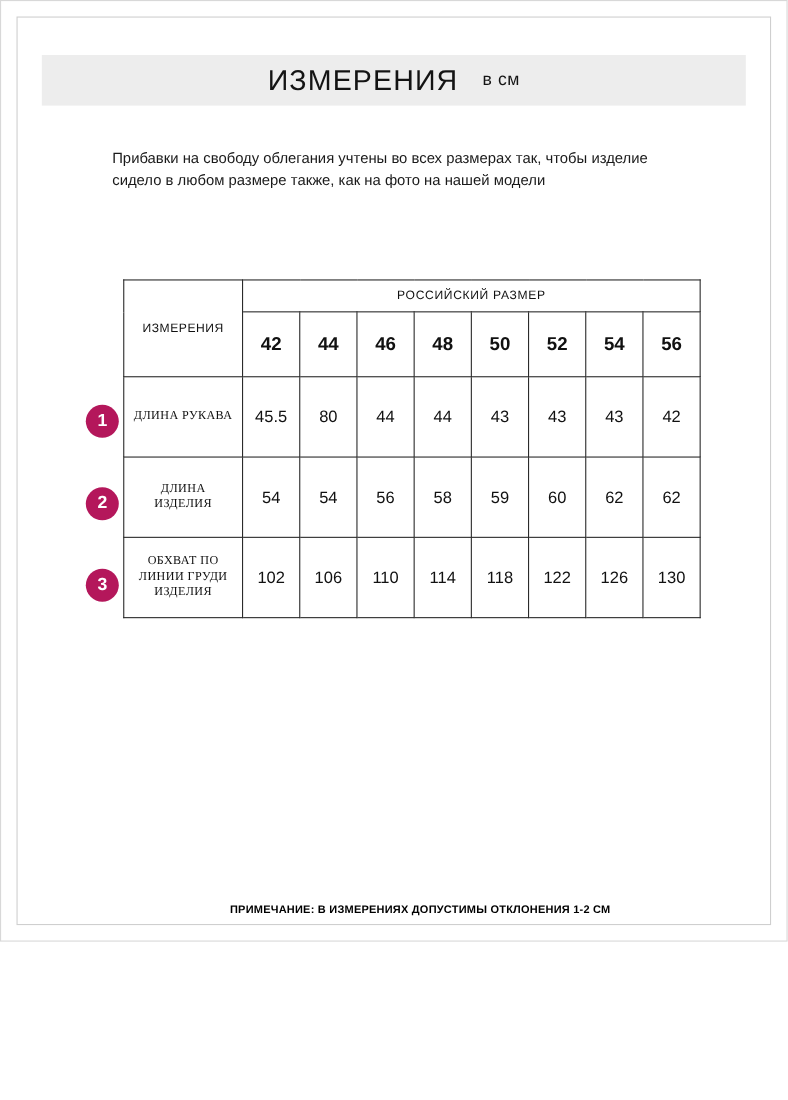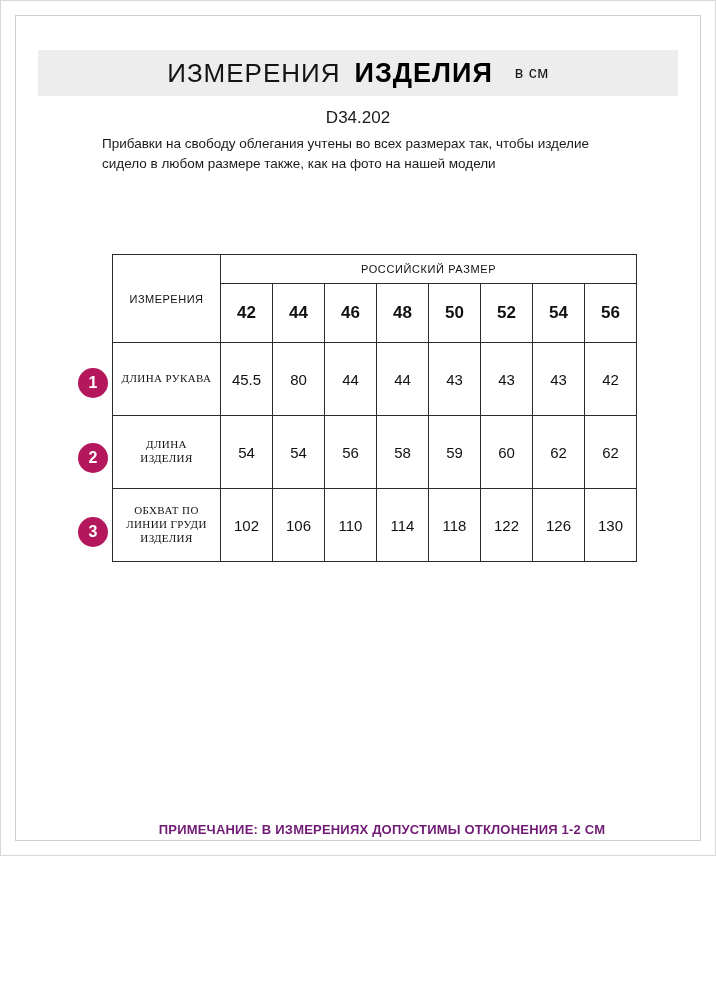--- a/index.html
+++ b/index.html
@@ -158,39 +158,37 @@
   .bullet-1 { top: 352px; }
   .bullet-2 { top: 427px; }
   .bullet-3 { top: 501px; }
 
   .note {
     position: absolute;
     top: 568px;
     left: 16px;
     right: 0;
     text-align: center;
-    font-size: 13px;
+    font-size: 10px;
     font-weight: 700;
     letter-spacing: 0.2px;
-    color: #701a75;
+    color: #000000;
   }
 </style>
 </head>
 <body>
 
 <div class="page">
   <div class="sheet">
 
     <div class="header-band">
       <span class="title-light">ИЗМЕРЕНИЯ</span>
-      <span class="title-bold">ИЗДЕЛИЯ</span>
       <span class="title-unit">в см</span>
     </div>
 
-    <div class="article">D34.202</div>
 
     <div class="intro">Прибавки на свободу облегания учтены во всех размерах так, чтобы изделие сидело в любом размере также, как на фото на нашей модели</div>
 
     <div class="bullet bullet-1">1</div>
     <div class="bullet bullet-2">2</div>
     <div class="bullet bullet-3">3</div>
 
     <div class="table-wrap">
       <table class="size-table">
         <colgroup>

